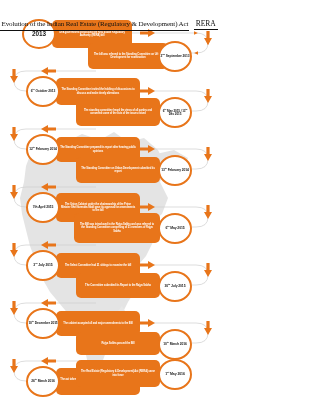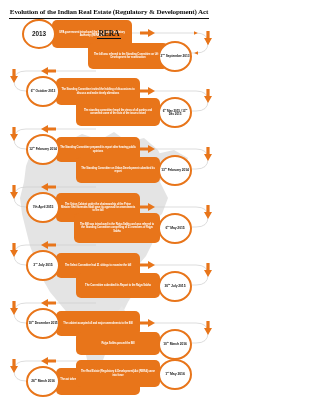--- a/index.html
+++ b/index.html
@@ -12,35 +12,35 @@
   }
   #root{position:relative;width:218px;height:399px;overflow:hidden;}
 
   
   .title-wrap{
     position:absolute;left:0;top:0;width:218px;
     text-align:center;z-index:40;
   }
   .title-l1,.title-l2{
     font-family:"Liberation Serif", serif;
-    font-weight:bold;
+    font-weight:normal;
     color:#111111;
     letter-spacing:-0.15px;
     white-space:nowrap;
   }
   .title-l1{
     font-size:7.1px;line-height:9px;
     margin-top:2.5px;
     border-bottom:0.8px solid #111;
     display:inline-block;
     padding:0 1px 0.5px 1px;
   }
   .title-l2{
     font-size:7.6px;line-height:9px;
-    margin-top:10px;
+    margin-top:19px;
     border-bottom:0.8px solid #111;
     display:inline-block;
     padding:0 2px 0.5px 2px;
   }
 
   
   .mapwm{
     position:absolute;left:-4px;top:120px;
     width:226px;height:268px;
     z-index:0;opacity:1;

